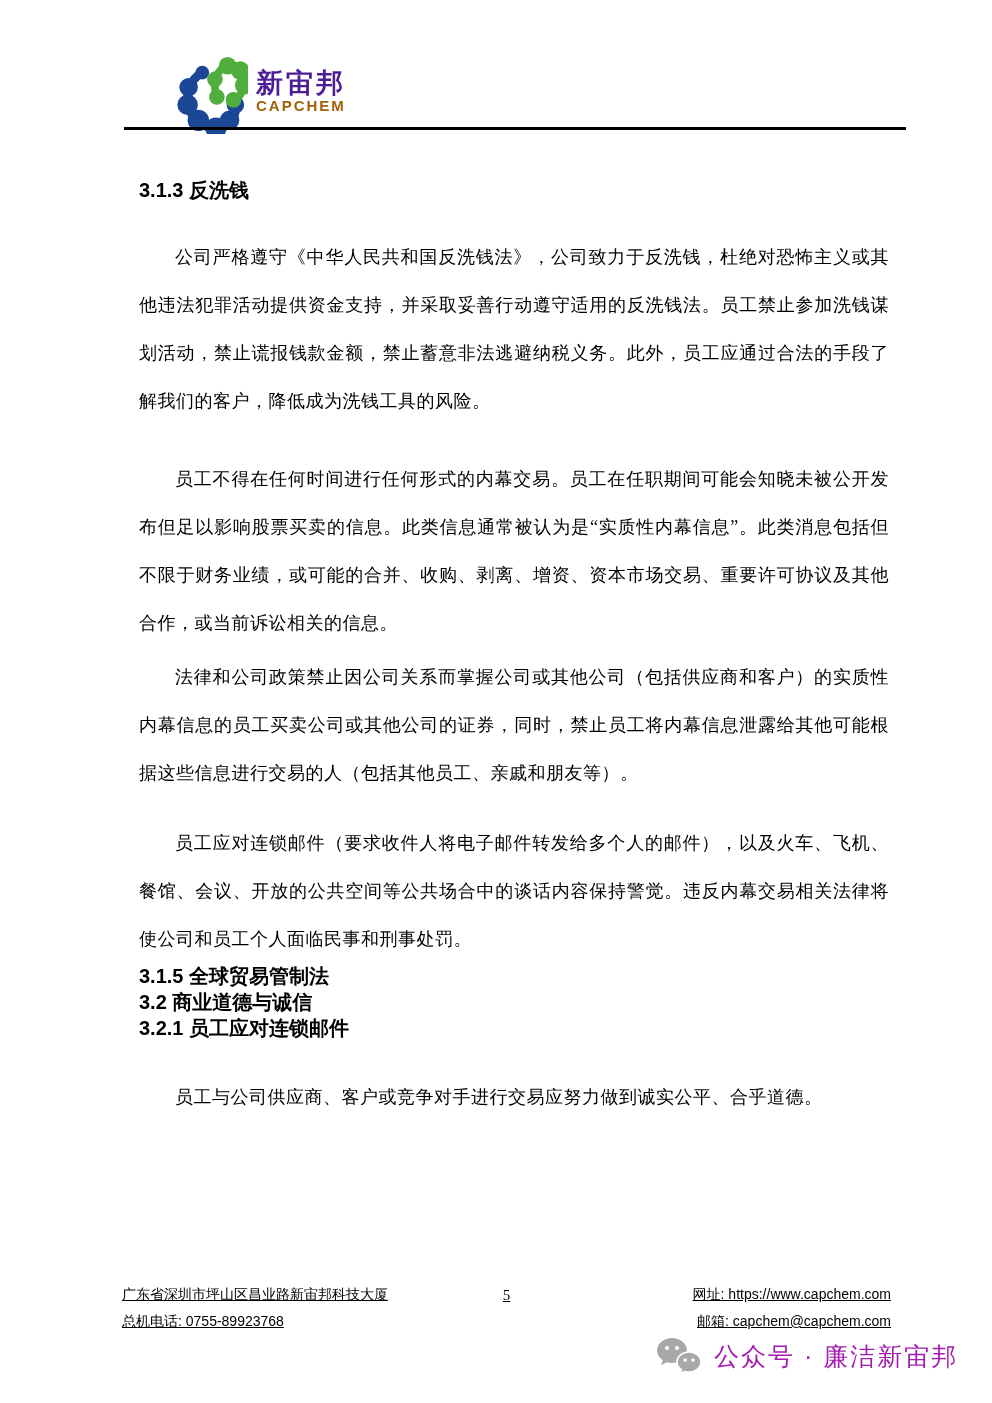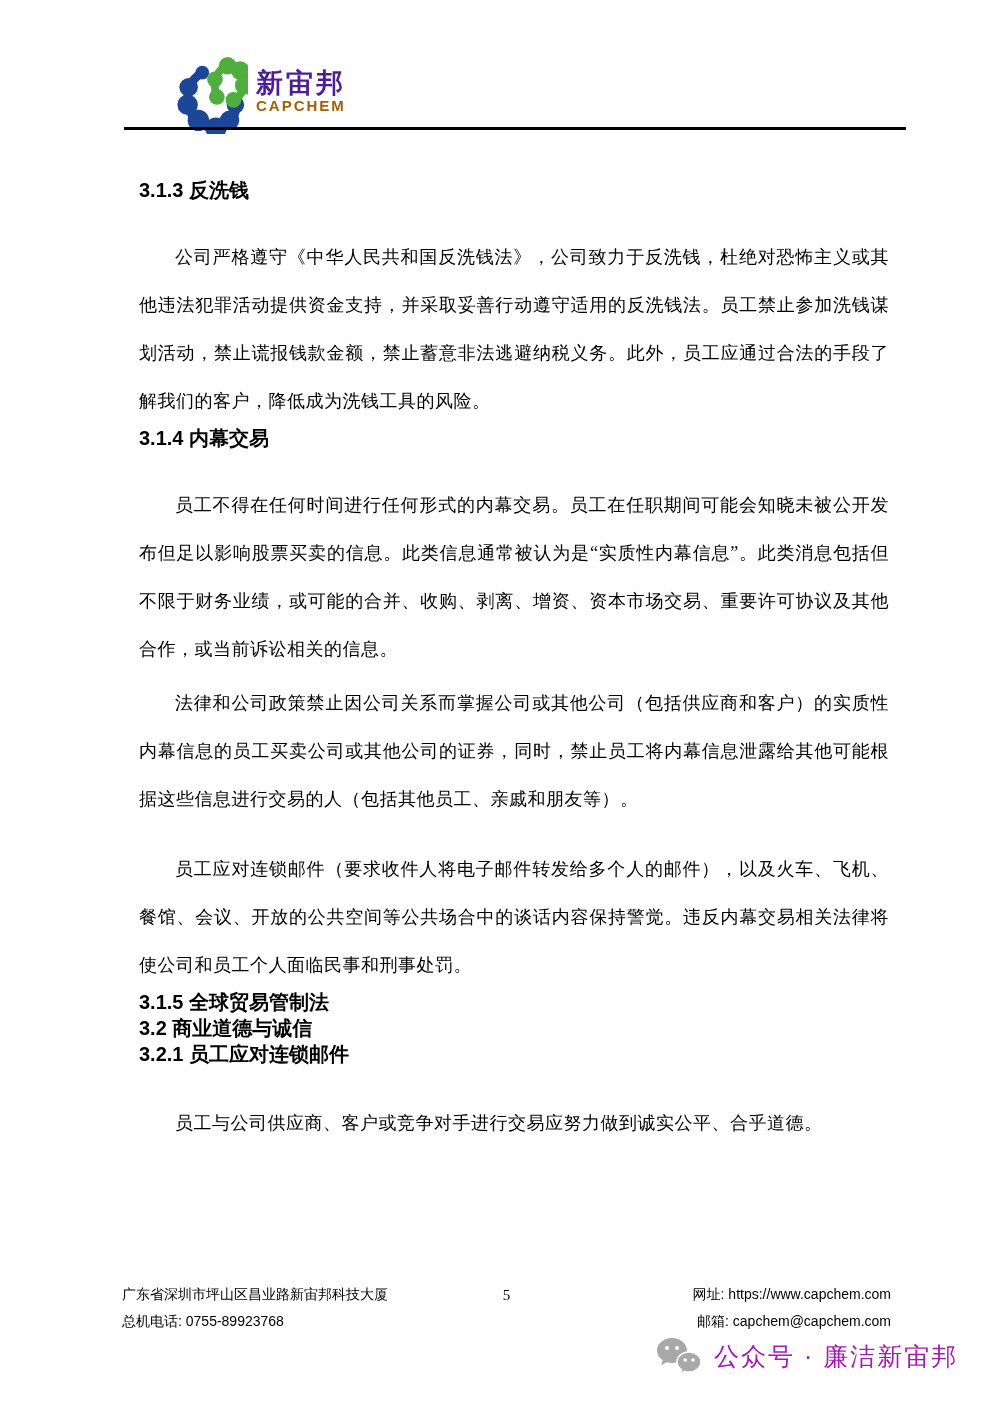--- a/index.html
+++ b/index.html
@@ -30,21 +30,21 @@
   }
   .mt30{margin-top:30px;} .mt46{margin-top:46px;} .mt6{margin-top:6px;}
   .mt22{margin-top:22px;} .mt38{margin-top:38px;} .mt40{margin-top:40px;}
   .mt32{margin-top:32px;}
 
   
   .footer{
     position:absolute;left:122px;right:101px;top:1281px;
     display:flex;align-items:flex-start;
     font-family:"Liberation Sans","DejaVu Sans",sans-serif;
-    font-size:14px;line-height:27px;color:#000;
+    font-size:14px;line-height:27px;color:#000;text-decoration:underline;
   }
   .f-left{flex:1;text-align:left;}
   .f-center{flex:0 0 auto;font-family:"Liberation Serif",serif;font-size:15px;padding-top:1px;}
   .f-right{flex:1;text-align:right;}
 
   
   .badge{
     position:absolute;left:656px;top:1336px;display:flex;align-items:center;
     color:#a21caf;font-family:"Liberation Sans","DejaVu Sans",sans-serif;
     font-size:25px;letter-spacing:2px;
@@ -78,21 +78,20 @@
     <div class="logo-cn">新宙邦</div>
     <div class="logo-en">CAPCHEM</div>
   </div>
 </div>
 <div class="header-rule"></div>
 
 <main class="content">
   <h3 class="indent-3">3.1.3 反洗钱</h3>
   <p class="para mt30">公司严格遵守《中华人民共和国反洗钱法》，公司致力于反洗钱，杜绝对恐怖主义或其他违法犯罪活动提供资金支持，并采取妥善行动遵守适用的反洗钱法。员工禁止参加洗钱谋划活动，禁止谎报钱款金额，禁止蓄意非法逃避纳税义务。此外，员工应通过合法的手段了解我们的客户，降低成为洗钱工具的风险。</p>
 
-  <h3 class="indent-3 mt46">3.1.4 内幕交易</h3>
   <p class="para mt30">员工不得在任何时间进行任何形式的内幕交易。员工在任职期间可能会知晓未被公开发布但足以影响股票买卖的信息。此类信息通常被认为是“实质性内幕信息”。此类消息包括但不限于财务业绩，或可能的合并、收购、剥离、增资、资本市场交易、重要许可协议及其他合作，或当前诉讼相关的信息。</p>
   <p class="para mt6">法律和公司政策禁止因公司关系而掌握公司或其他公司（包括供应商和客户）的实质性内幕信息的员工买卖公司或其他公司的证券，同时，禁止员工将内幕信息泄露给其他可能根据这些信息进行交易的人（包括其他员工、亲戚和朋友等）。</p>
   <p class="para mt22">员工应对连锁邮件（要求收件人将电子邮件转发给多个人的邮件），以及火车、飞机、餐馆、会议、开放的公共空间等公共场合中的谈话内容保持警觉。违反内幕交易相关法律将使公司和员工个人面临民事和刑事处罚。</p>
 
   <h3 class="indent-3 mt38">3.1.5 全球贸易管制法</h3>
 
   <h2 class="indent-2 mt40">3.2 商业道德与诚信</h2>
 
   <h3 class="indent-3 mt22">3.2.1 员工应对连锁邮件</h3>
   <p class="para mt32">员工与公司供应商、客户或竞争对手进行交易应努力做到诚实公平、合乎道德。</p>

